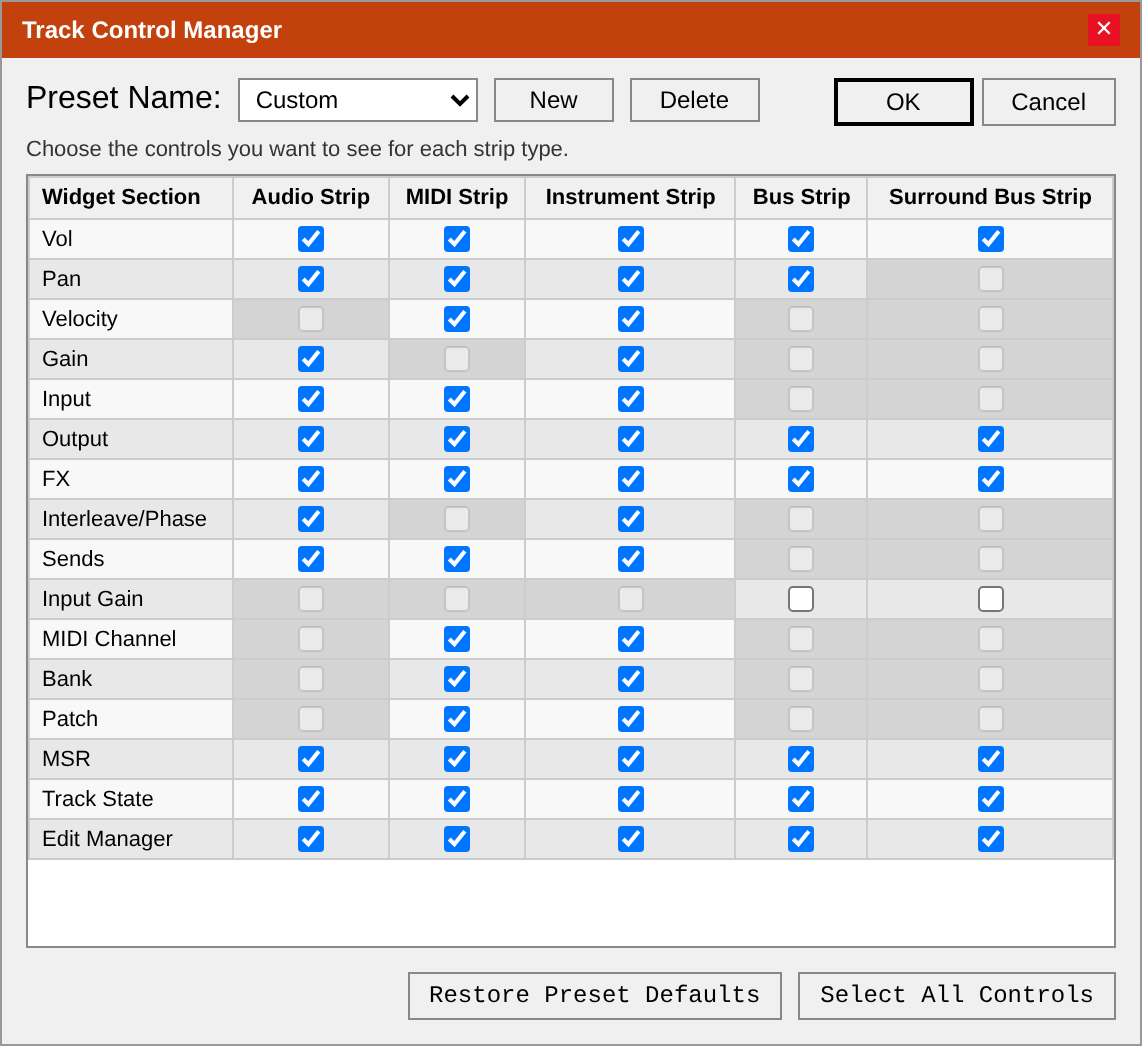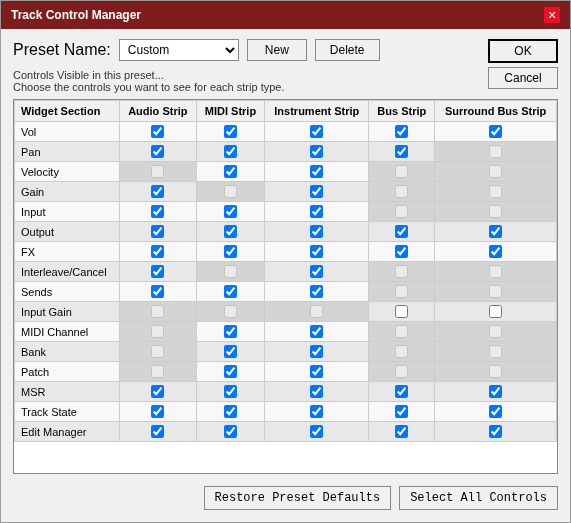--- a/index.html
+++ b/index.html
@@ -16,21 +16,21 @@
     .dialog {
       width: 571px;
       height: 523px;
       background: #f0f0f0;
       border: 1px solid #999;
       box-shadow: 2px 2px 8px rgba(0,0,0,0.4);
       display: flex;
       flex-direction: column;
     }
     .title-bar {
-      background: #7f1d1d;
+      background: #c2410c;
       color: white;
       padding: 6px 10px;
       display: flex;
       align-items: center;
       justify-content: space-between;
       user-select: none;
     }
     .title-bar-text {
       font-size: 12px;
       font-weight: 600;
@@ -79,21 +79,21 @@
       cursor: pointer;
       min-width: 60px;
     }
     .btn-ok {
       min-width: 70px;
       border: 2px solid #000;
     }
     .right-buttons {
       margin-left: auto;
       display: flex;
-      flex-direction: column;
+      flex-direction: row;
       gap: 4px;
     }
     .info-text {
       font-size: 11px;
       color: #333;
     }
     .table-area {
       flex: 1;
       border: 1px solid #888;
       overflow: auto;
@@ -179,21 +179,20 @@
       <div class="top-left">
         <div class="preset-row">
           <span class="preset-label">Preset Name:</span>
           <select class="preset-combo">
             <option>Custom</option>
           </select>
           <button class="btn">New</button>
           <button class="btn">Delete</button>
         </div>
         <div style="margin-top:8px;">
-          <div class="info-text">Controls Visible in this preset...</div>
           <div class="info-text">Choose the controls you want to see for each strip type.</div>
         </div>
       </div>
       <div class="right-buttons">
         <button class="btn btn-ok">OK</button>
         <button class="btn">Cancel</button>
       </div>
     </div>
 
     <div class="table-area">
@@ -399,21 +398,21 @@
                   <input type="checkbox" checked="" style="">
                 </div>
               </td>
               <td>
                 <div class="cb-cell">
                   <input type="checkbox" checked="" style="">
                 </div>
               </td>
             </tr>
             <tr>
-              <td>Interleave/Cancel</td>
+              <td>Interleave/Phase</td>
               <td>
                 <div class="cb-cell">
                   <input type="checkbox" checked="" style="">
                 </div>
               </td>
               <td class="disabled-cell">
                 <div class="cb-cell">
                   <input type="checkbox" disabled="" style="">
                 </div>
               </td>

